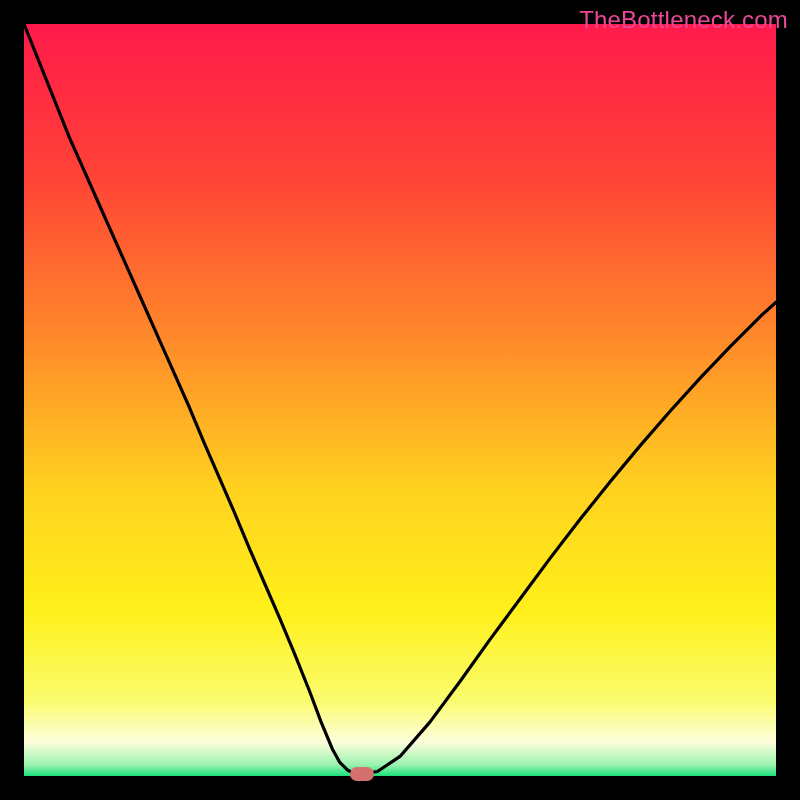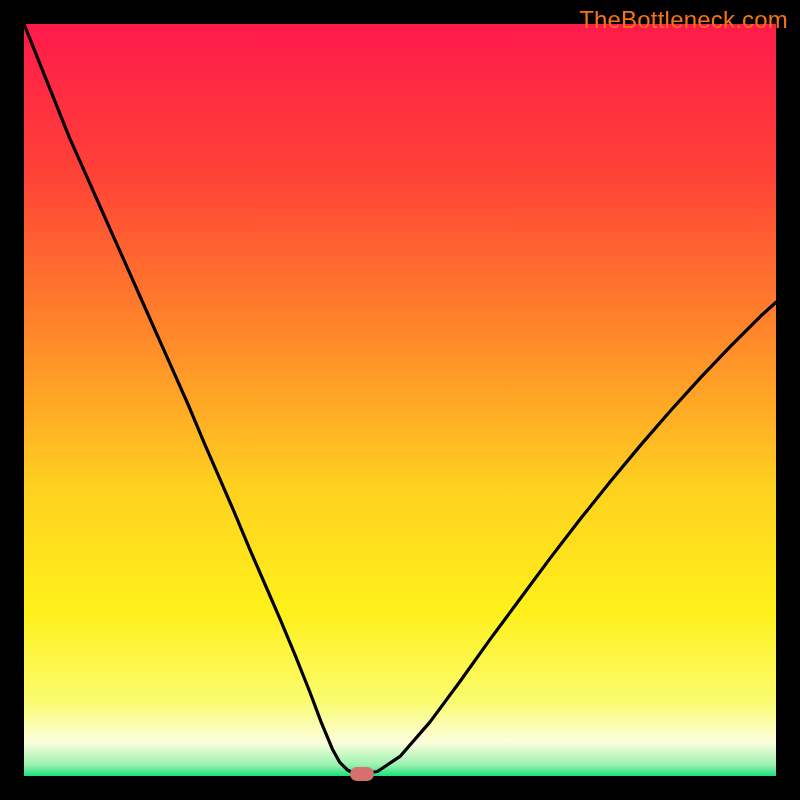--- a/index.html
+++ b/index.html
@@ -14,21 +14,21 @@
   .frame {
     position: relative;
     width: 800px;
     height: 800px;
     background: #000;
   }
   .watermark {
     position: absolute;
     top: 6px;
     right: 12px;
-    color: #f97316;
+    color: #ec4899;
     font-size: 24px;
     font-weight: 500;
     letter-spacing: 0.2px;
     z-index: 30;
   }
   .plot-area {
     position: absolute;
     left: 24px;
     top: 24px;
     width: 752px;

